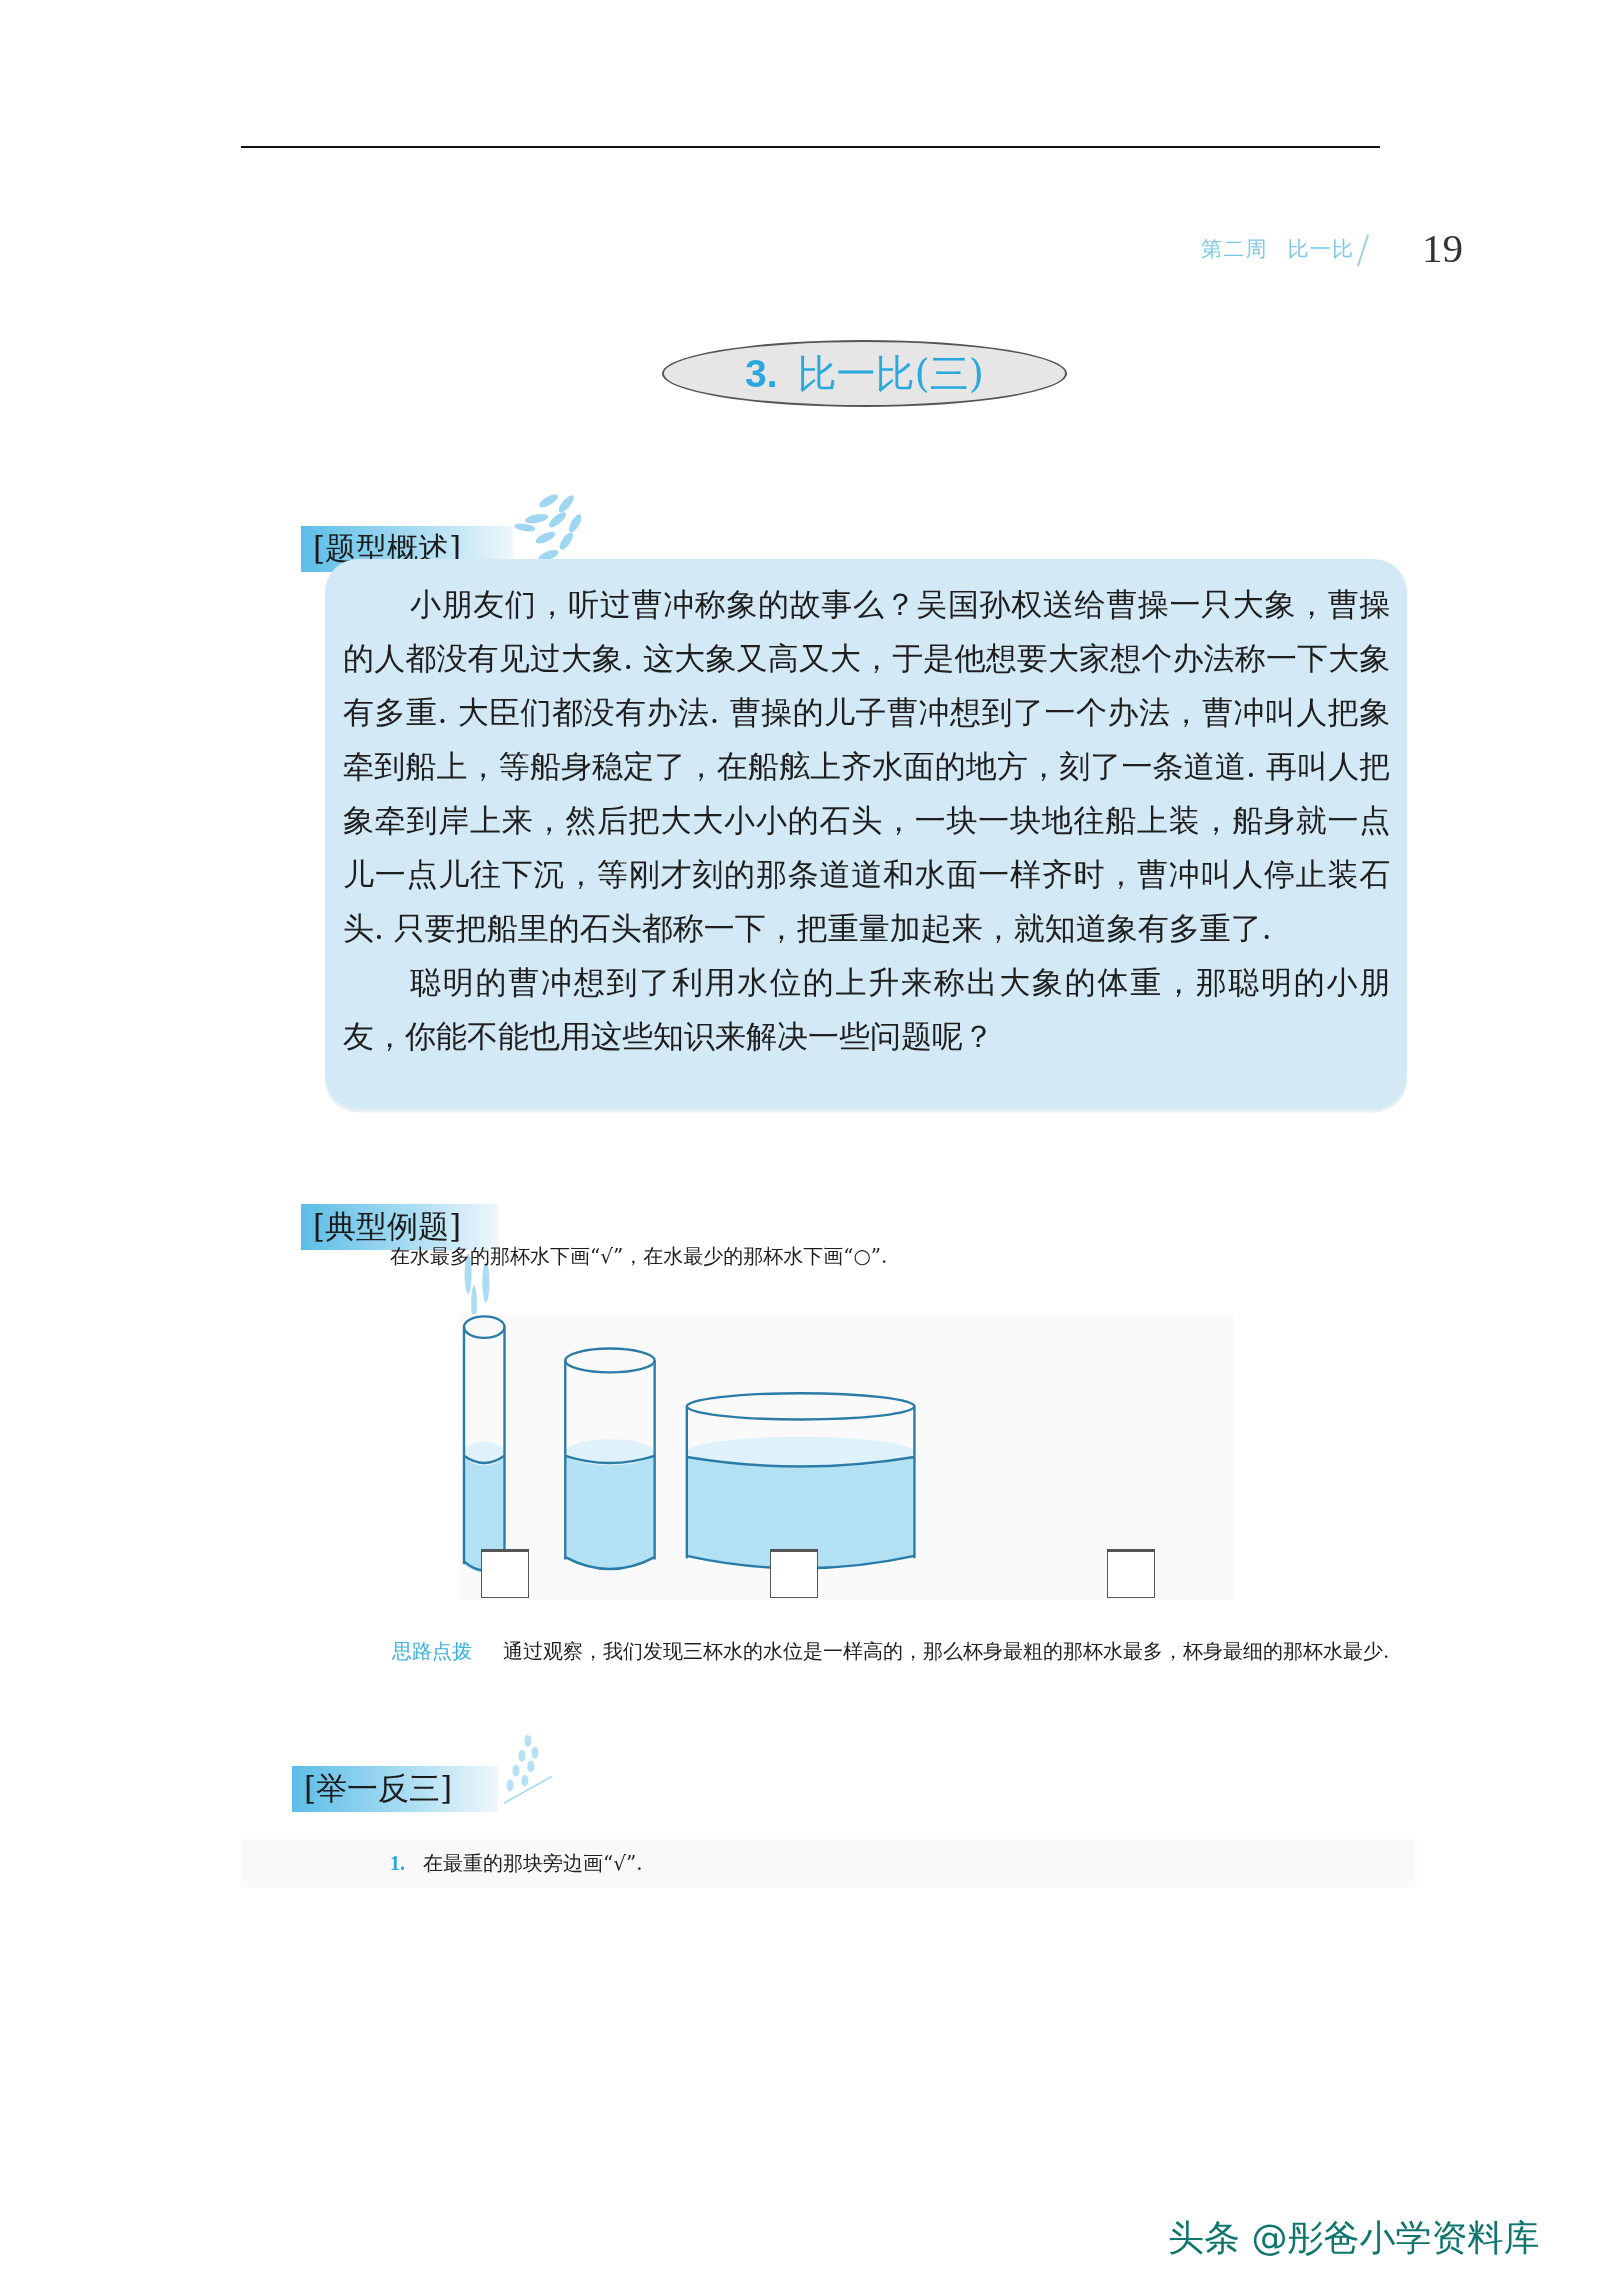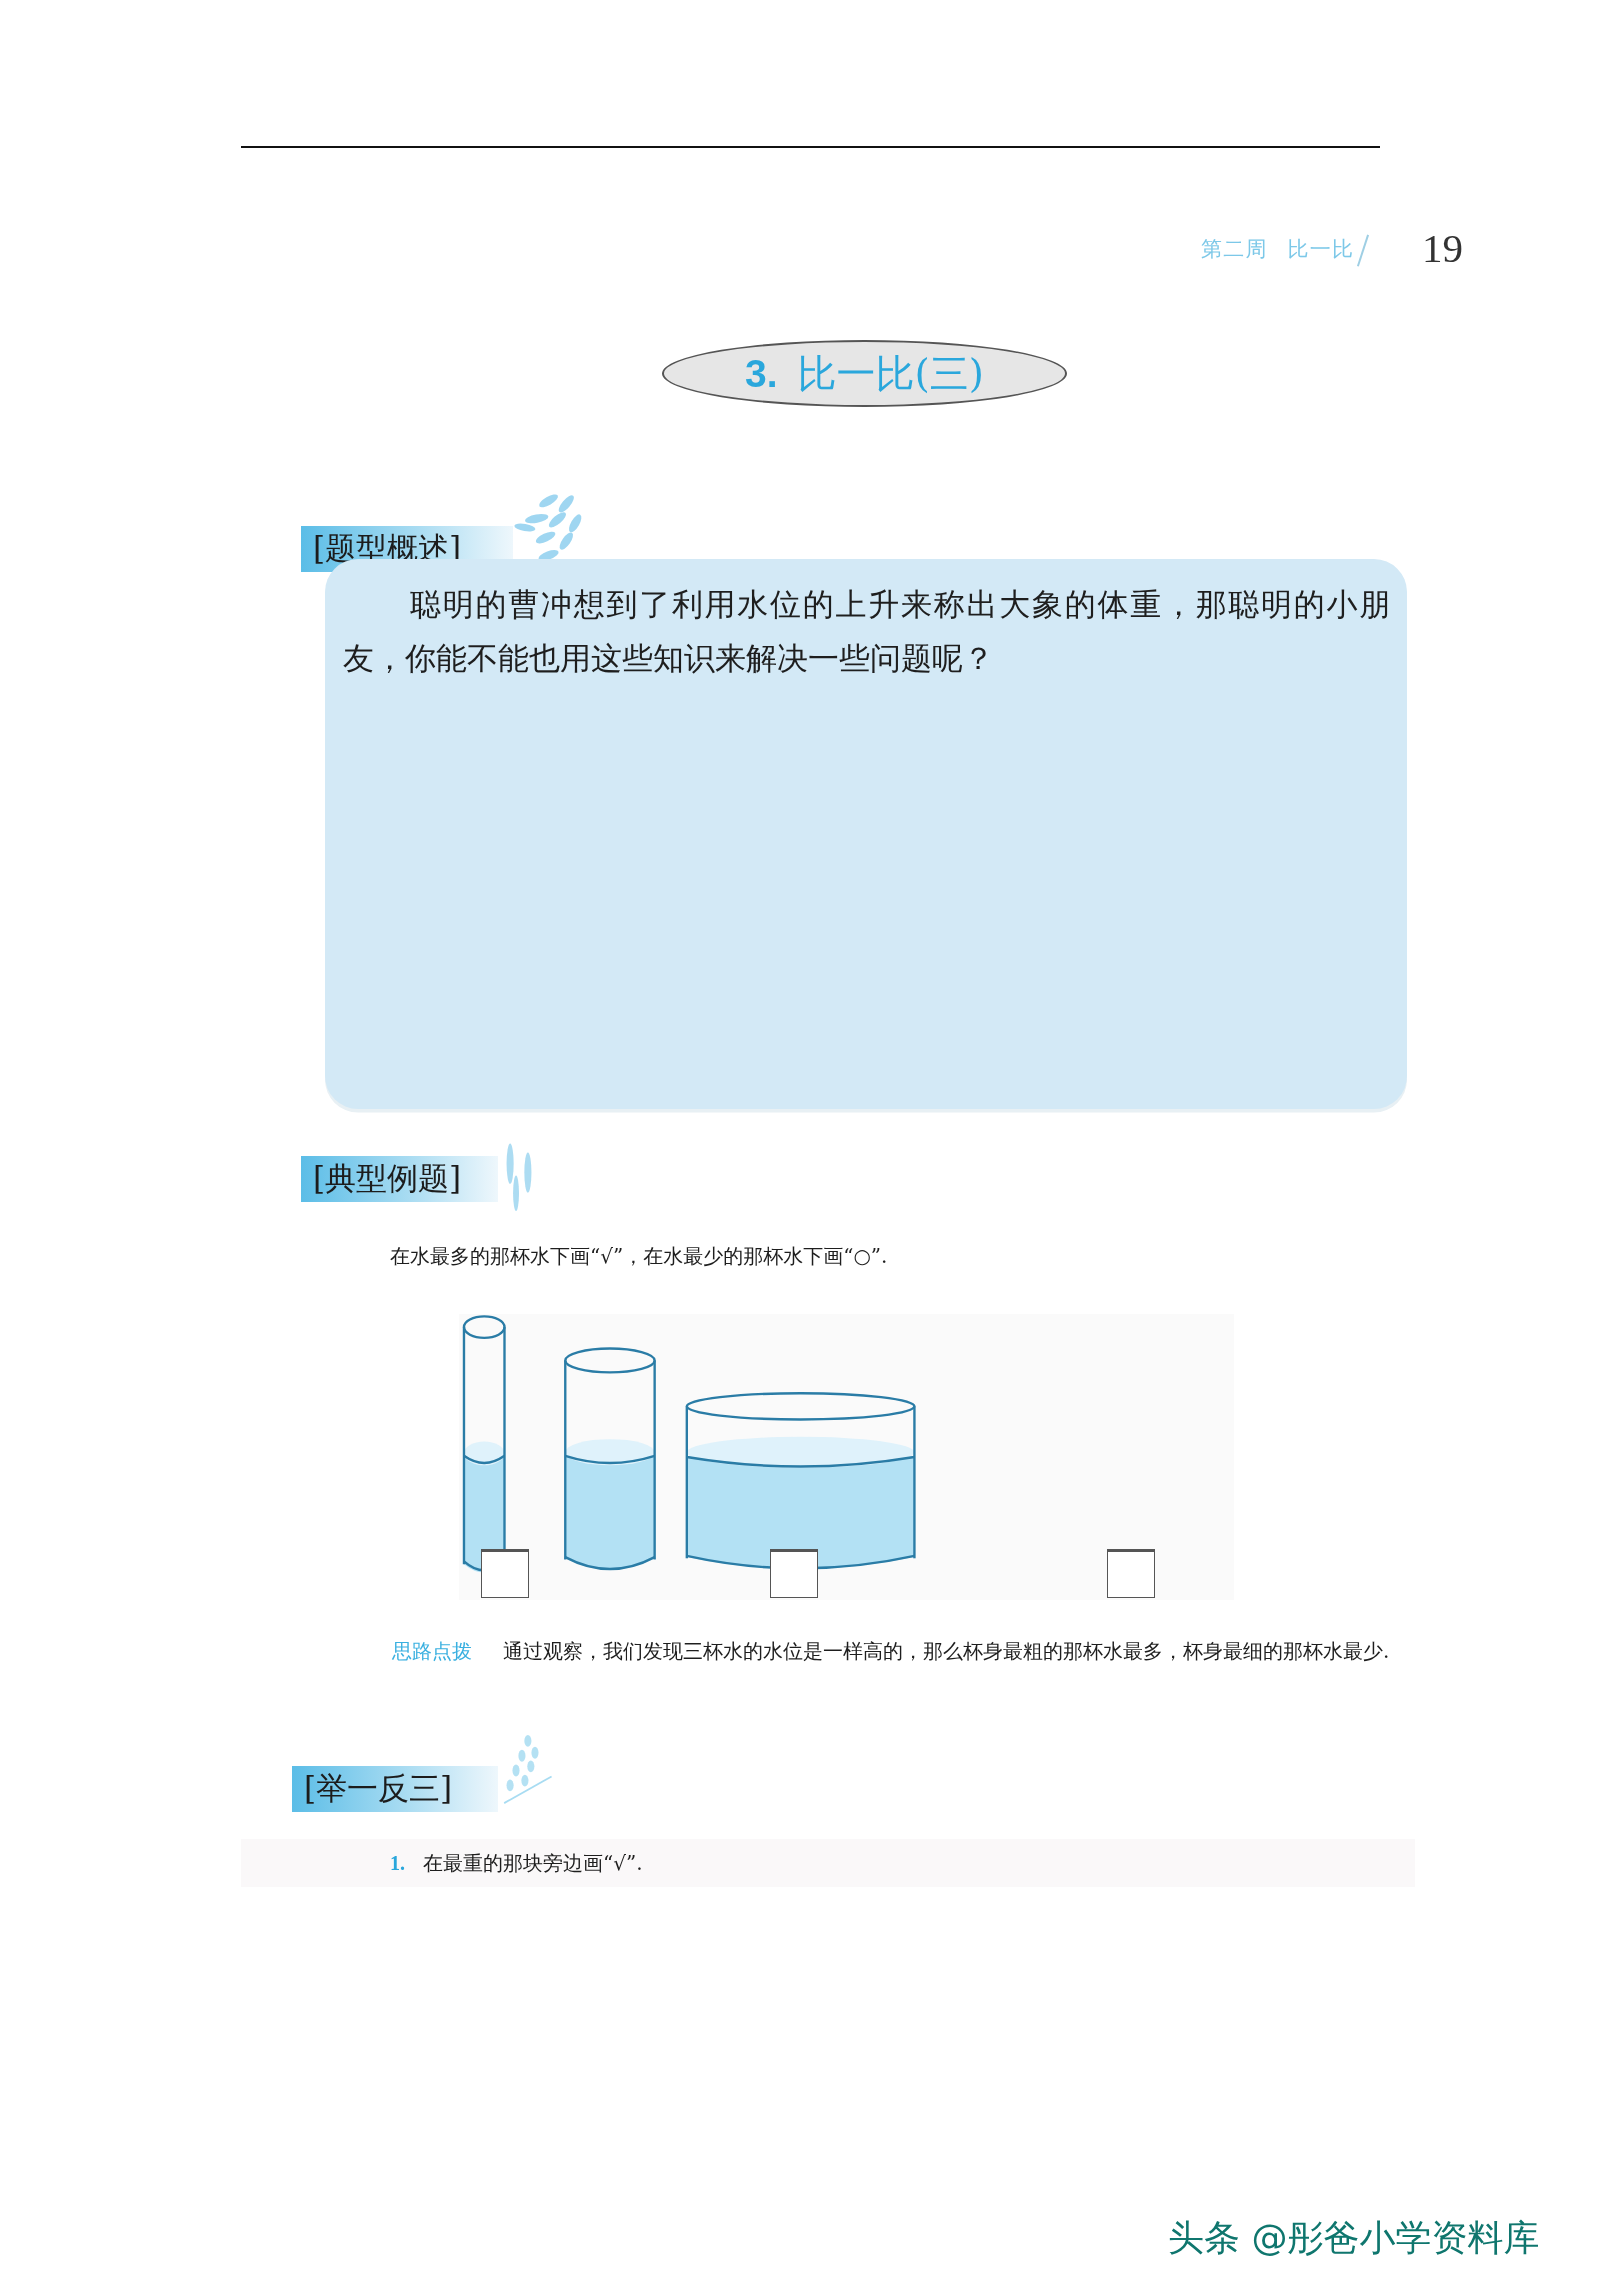--- a/index.html
+++ b/index.html
@@ -79,24 +79,25 @@
       <ellipse cx="105" cy="68" rx="17" ry="7" transform="rotate(-60 105 68)"></ellipse>
       <ellipse cx="20" cy="75" rx="18" ry="6" transform="rotate(10 20 75)"></ellipse>
       <ellipse cx="55" cy="92" rx="18" ry="7" transform="rotate(-25 55 92)"></ellipse>
       <ellipse cx="90" cy="98" rx="17" ry="7" transform="rotate(-55 90 98)"></ellipse>
       <ellipse cx="60" cy="122" rx="18" ry="7" transform="rotate(-20 60 122)"></ellipse>
     </g>
   </svg>
 </div>
 
 <div class="abs story-box">
+  <p class="indent">小朋友们，听过曹冲称象的故事么？吴国孙权送给曹操一只大象，曹操的人都没有见过大象. 这大象又高又大，于是他想要大家想个办法称一下大象有多重. 大臣们都没有办法. 曹操的儿子曹冲想到了一个办法，曹冲叫人把象牵到船上，等船身稳定了，在船舷上齐水面的地方，刻了一条道道. 再叫人把象牵到岸上来，然后把大大小小的石头，一块一块地往船上装，船身就一点儿一点儿往下沉，等刚才刻的那条道道和水面一样齐时，曹冲叫人停止装石头. 只要把船里的石头都称一下，把重量加起来，就知道象有多重了.</p>
   <p class="indent">聪明的曹冲想到了利用水位的上升来称出大象的体重，那聪明的小朋友，你能不能也用这些知识来解决一些问题呢？</p>
 </div>
 
-<div class="abs" style="left:301px; top:1140px; display:flex; align-items:center;">
+<div class="abs" style="left:301px; top:1204px; display:flex; align-items:flex-end;flex-direction:column;">
   <div class="sec-head" style="width:197px;">[典型例题]</div>
   <svg style="width:42px; height:77px;" viewBox="0 0 70 130">
     <g fill="#9ed6f0" opacity="0.85">
       <ellipse cx="20" cy="40" rx="6" ry="34"></ellipse>
       <ellipse cx="50" cy="55" rx="6" ry="34"></ellipse>
       <ellipse cx="30" cy="90" rx="5" ry="30"></ellipse>
     </g>
   </svg>
 </div>
 

